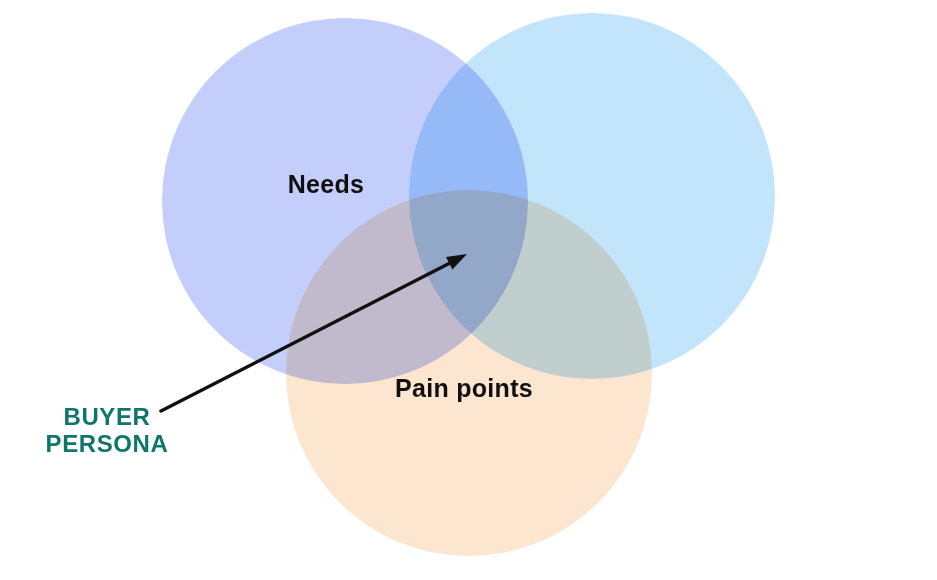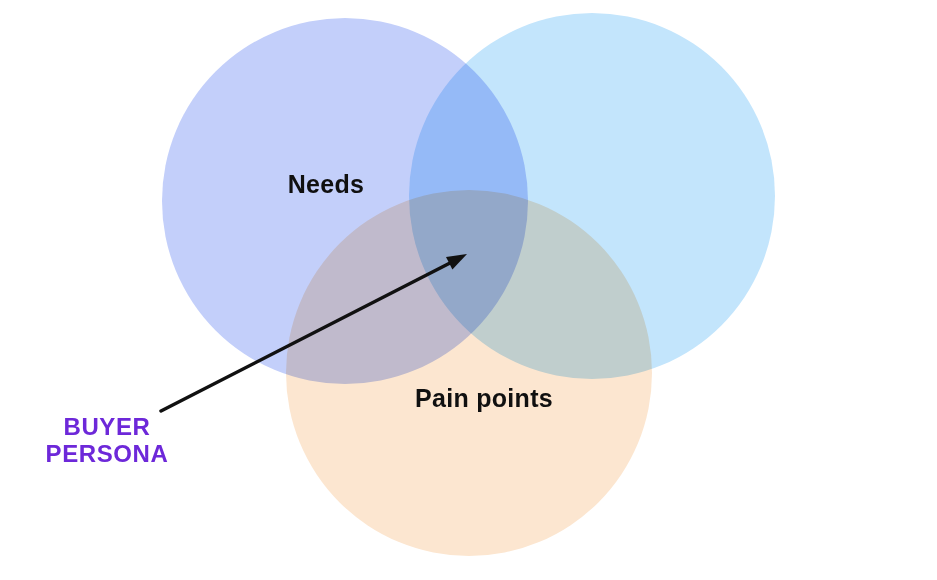--- a/index.html
+++ b/index.html
@@ -30,31 +30,31 @@
     transform: translate(-50%, -50%);
     font-size: 25px;
     font-weight: 700;
     color: #101010;
     letter-spacing: 0.3px;
     white-space: nowrap;
     text-align: center;
   }
   .label-needs        { left: 326px; top: 184px; }
   .label-motivations  { left: 622px; top: 184px; }
-  .label-pain-points  { left: 464px; top: 398px; margin-left: 20px; }
+  .label-pain-points  { left: 464px; top: 388px; }
   .annotation-label {
     position: absolute;
     left: 107px;
-    top: 440px;
+    top: 430px;
     transform: translate(-50%, -50%);
     font-size: 24px;
     line-height: 27px;
     font-weight: 700;
     letter-spacing: 0.6px;
-    color: #6d28d9;
+    color: #0f766e;
     text-align: center;
     white-space: pre-line;
   }
 </style>
 </head>
 <body>
 
 <div class="canvas">
 
   <svg class="venn-svg" width="937" height="580" viewBox="0 0 937 580">

